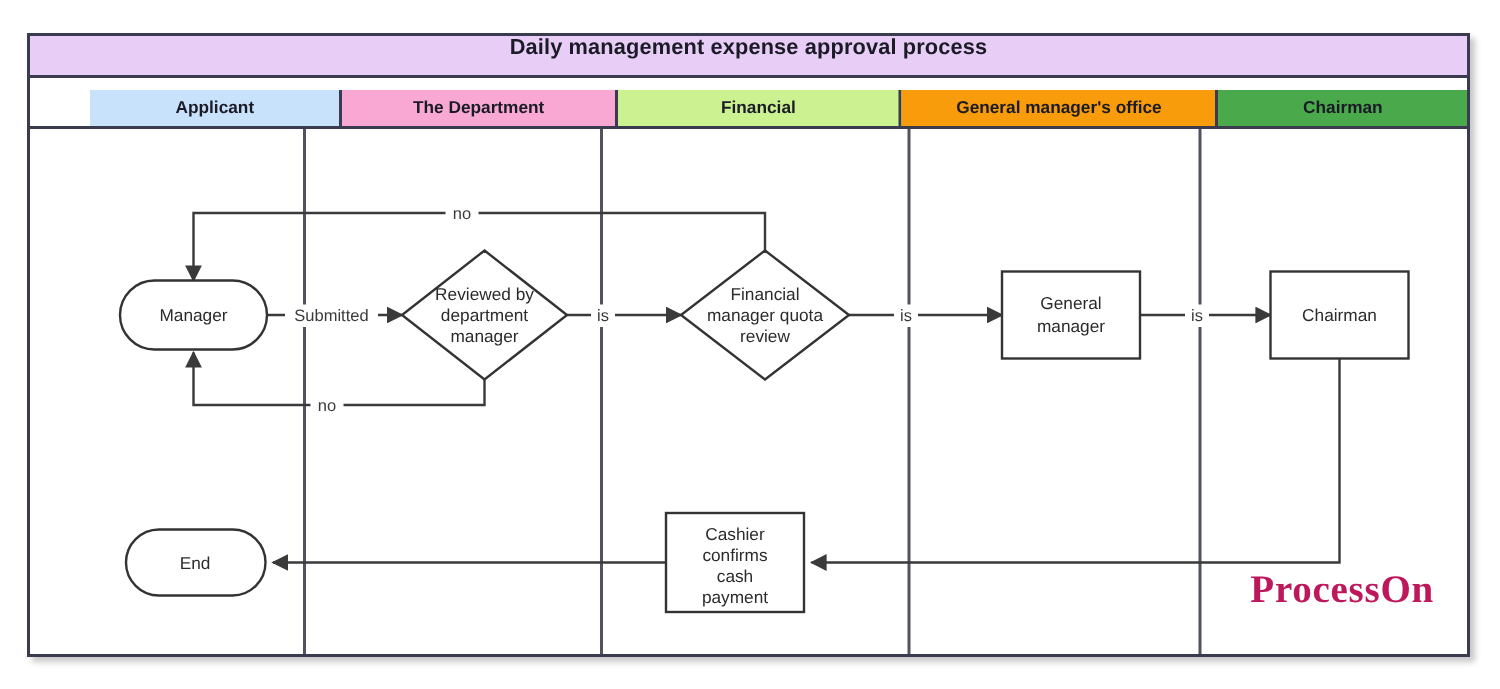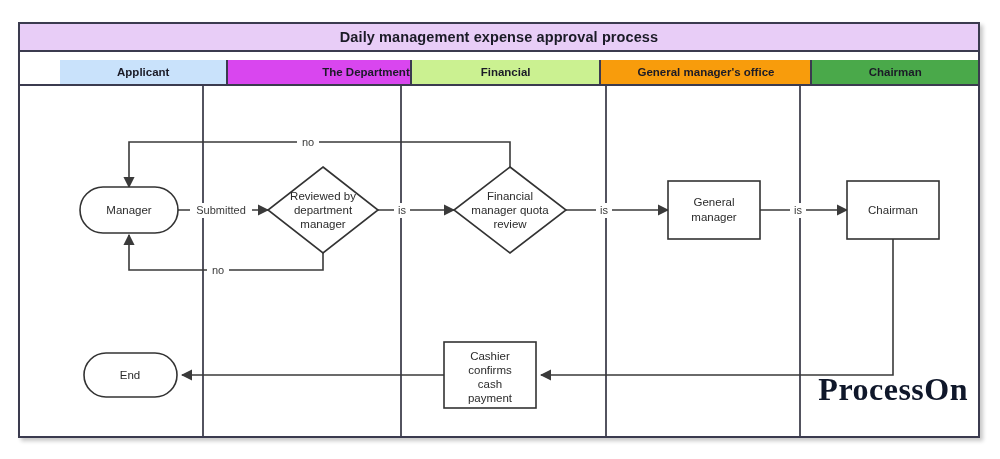--- a/index.html
+++ b/index.html
@@ -31,21 +31,21 @@
   }
   .title-band {
     position: absolute;
     left: 0;
     top: 0;
     width: 100%;
     height: 28px;
     box-sizing: border-box;
     border-bottom: 2px solid #3b3b4f;
     display: flex;
-    align-items: center;
+    align-items: flex-start;
     justify-content: center;
   }
   .title-text {
     font-size: 14.5px;
     font-weight: bold;
     color: #1b1b27;
     letter-spacing: 0.1px;
   }
   .lane-header-row {
     position: absolute;
@@ -107,46 +107,46 @@
     stroke: #333333;
     stroke-width: 1.6;
   }
   .edge {
     stroke: #3a3a3a;
     stroke-width: 1.6;
     fill: none;
   }
   .watermark {
     position: absolute;
-    right: 10px;
+    right: 22px;
     bottom: 28px;
     font-family: "Liberation Serif", serif;
-    font-size: 32px;
+    font-size: 26px;
     font-weight: bold;
-    color: #0f172a;
+    color: #be185d;
     letter-spacing: 0.5px;
     user-select: none;
   }
 </style>
 </head>
 <body>
 
 <div id="stage">
 
   <div class="diagram-frame">
 
     <div class="title-band" style="background: rgb(232, 205, 247);">
       <span class="title-text">Daily management expense approval process</span>
     </div>
 
     <div class="lane-header-row">
       <div class="lane-header" style="background: rgb(201, 226, 251); width: 182px; margin-left: 40px;">
         <span class="lane-header-label">Applicant</span>
       </div>
-      <div class="lane-header" style="background: #d946ef; width: 198px; justify-content: flex-end;">
+      <div class="lane-header" style="background: #f9a8d4; width: 198px;">
         <span class="lane-header-label">The Department</span>
       </div>
       <div class="lane-header" style="background: rgb(203, 241, 145); width: 205px;">
         <span class="lane-header-label">Financial</span>
       </div>
       <div class="lane-header" style="background: rgb(248, 156, 12); width: 228px;">
         <span class="lane-header-label">General manager's office</span>
       </div>
       <div class="lane-header" style="background: rgb(74, 169, 74); width: 179px;">
         <span class="lane-header-label">Chairman</span>

